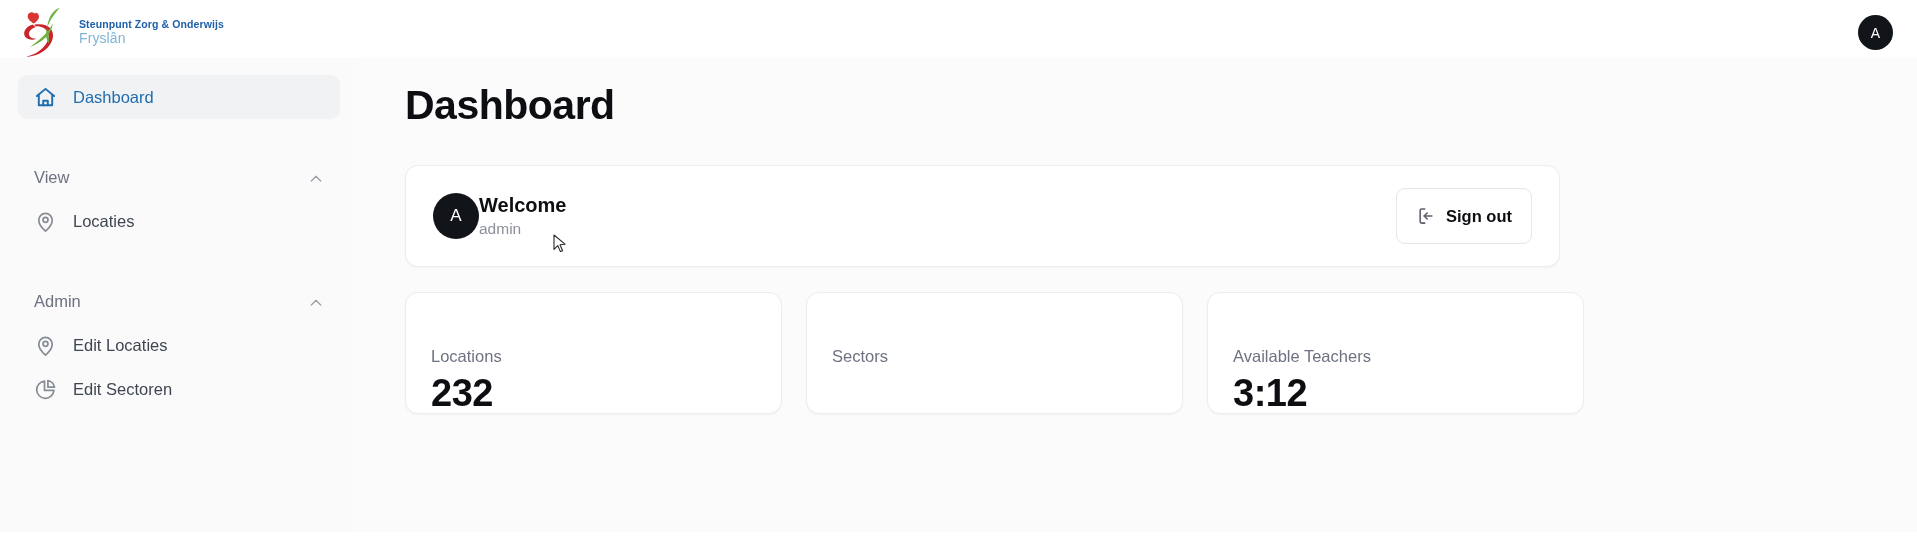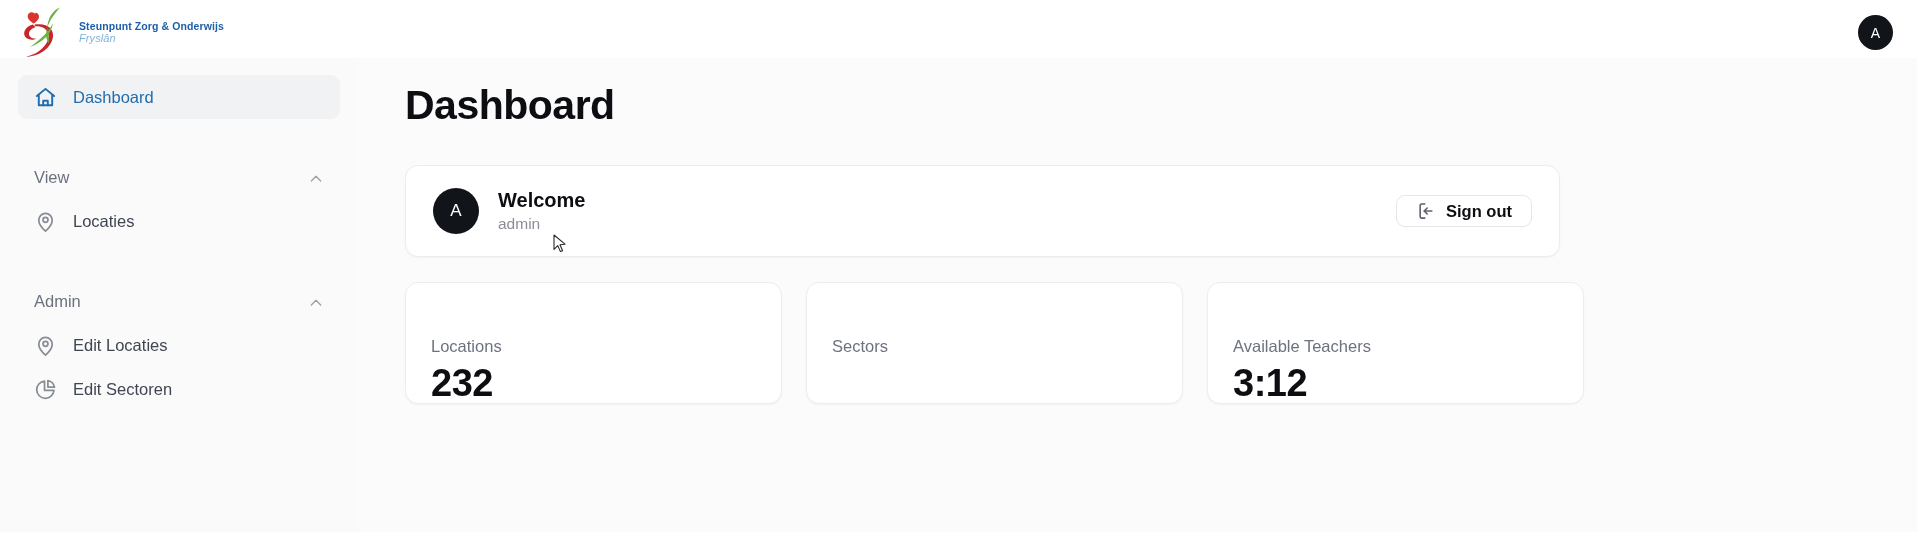--- a/index.html
+++ b/index.html
@@ -23,21 +23,21 @@
     align-items: center;
     justify-content: space-between;
     padding: 4px 24px 0 18px;
   }
   .brand { display: flex; align-items: center; gap: 9px; }
   .brand-mark { width: 52px; height: 56px; flex: none; display: block; }
   .brand-text { display: flex; flex-direction: column; justify-content: center; line-height: 1.15; }
   .brand-line1 {
     font-size: 10.5px; font-weight: bold; color: #1d5fa8; letter-spacing: .1px;
   }
-  .brand-line2 { font-size: 11px; color: #7fb4d8; letter-spacing: .1px; font-style: italic; }
+  .brand-line2 { font-size: 14px; color: #7fb4d8; letter-spacing: .1px; }
 
   .avatar-top {
     width: 35px; height: 35px; border-radius: 50%;
     background: #111418; color: #ffffff;
     display: flex; align-items: center; justify-content: center;
     font-size: 14px; font-weight: 400;
   }
 
   
   .shell { position: absolute; top: 58px; left: 0; width: 1917px; height: 474px; display: flex; }
@@ -90,27 +90,27 @@
     padding: 22px 27px;
     display: flex; align-items: center;
     box-shadow: 0 1px 2px rgba(16,24,40,.04);
   }
   .welcome-avatar {
     width: 46px; height: 46px; border-radius: 50%;
     background: #111418; color: #ffffff;
     display: flex; align-items: center; justify-content: center;
     font-size: 17px; flex: none;
   }
-  .welcome-text { margin-left: 19px; display: flex; flex-direction: column; gap: 3px; }
+  .welcome-text { display: flex; flex-direction: column; gap: 3px; }
   .welcome-title { font-size: 20px; font-weight: bold; color: #0c0e12; }
   .welcome-sub { font-size: 15.5px; color: #8b8f99; }
   .spacer { flex: 1; }
   .signout-btn {
     display: flex; align-items: center; gap: 10px;
-    height: 32px; padding: 0 19px;
+    height: 56px; padding: 0 19px;
     background: #ffffff;
     border: 1px solid #e6e6e8;
     border-radius: 9px;
     font-size: 16.5px; font-weight: bold; color: #0c0e12;
     cursor: pointer;
   }
   .signout-btn .ico { width: 20px; height: 20px; flex: none; display: block; }
 
   .stats {
     margin-top: 25px;

